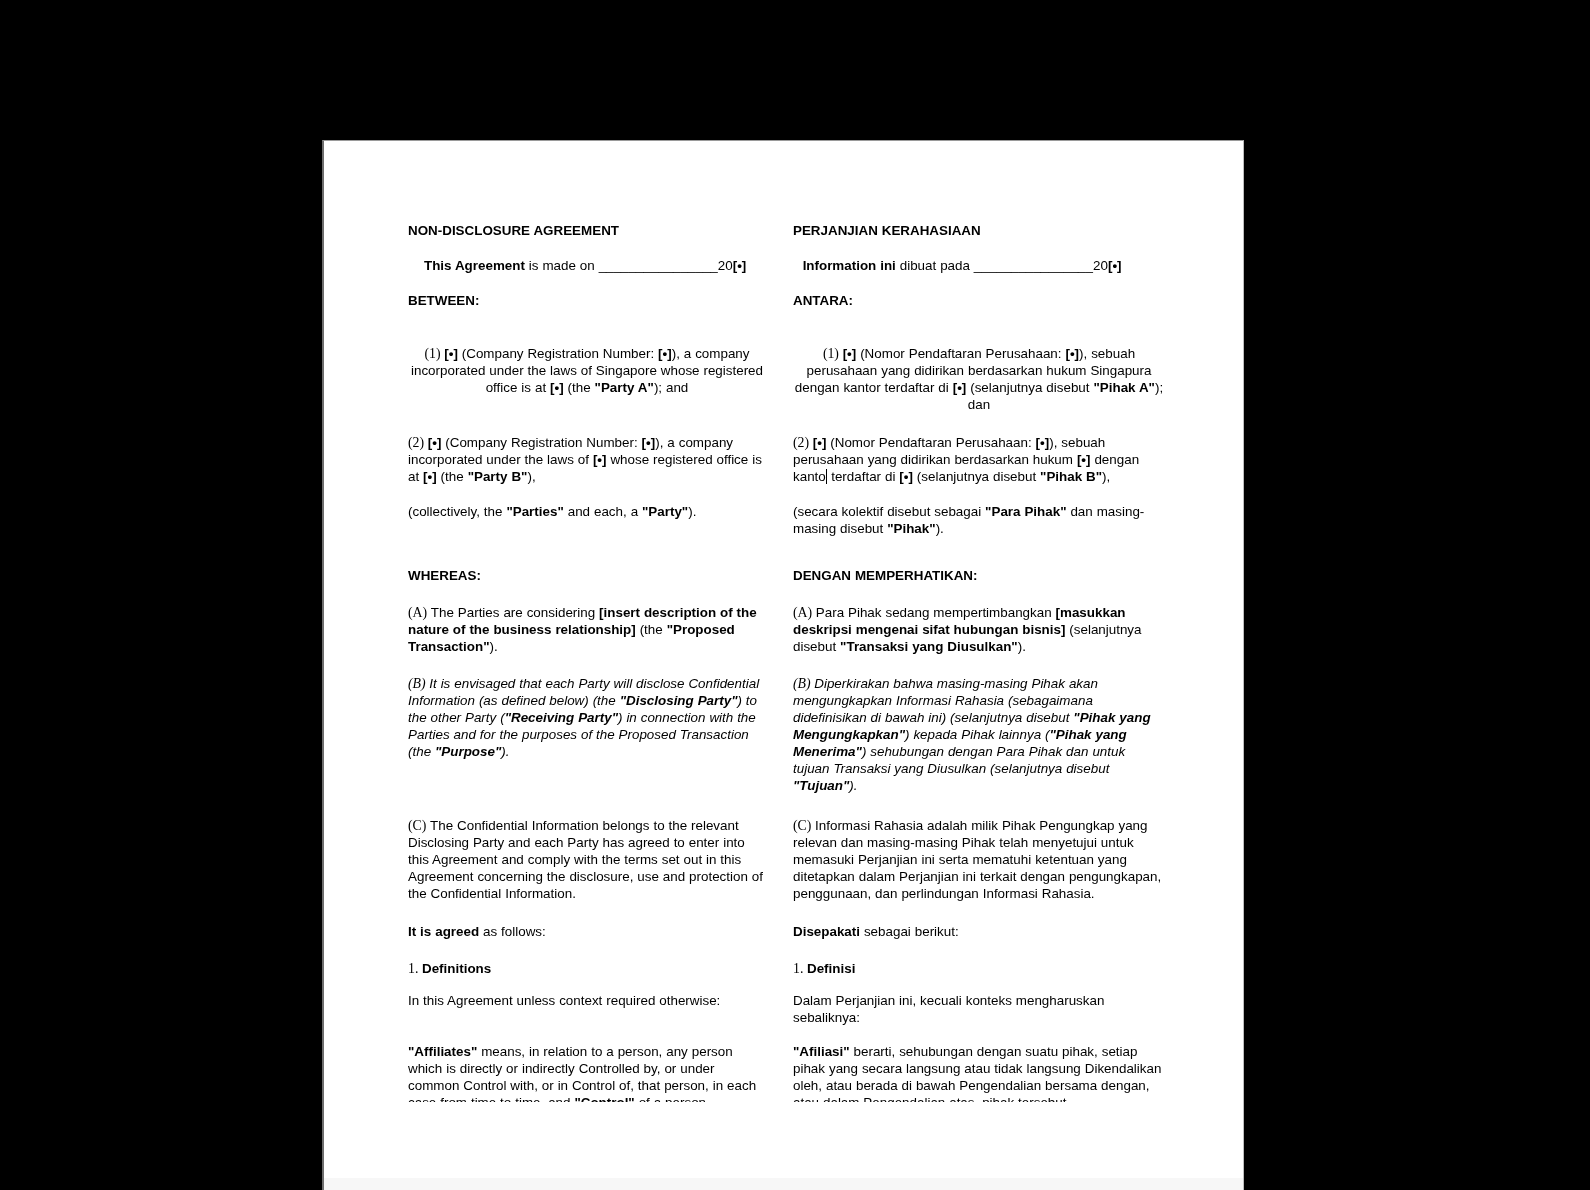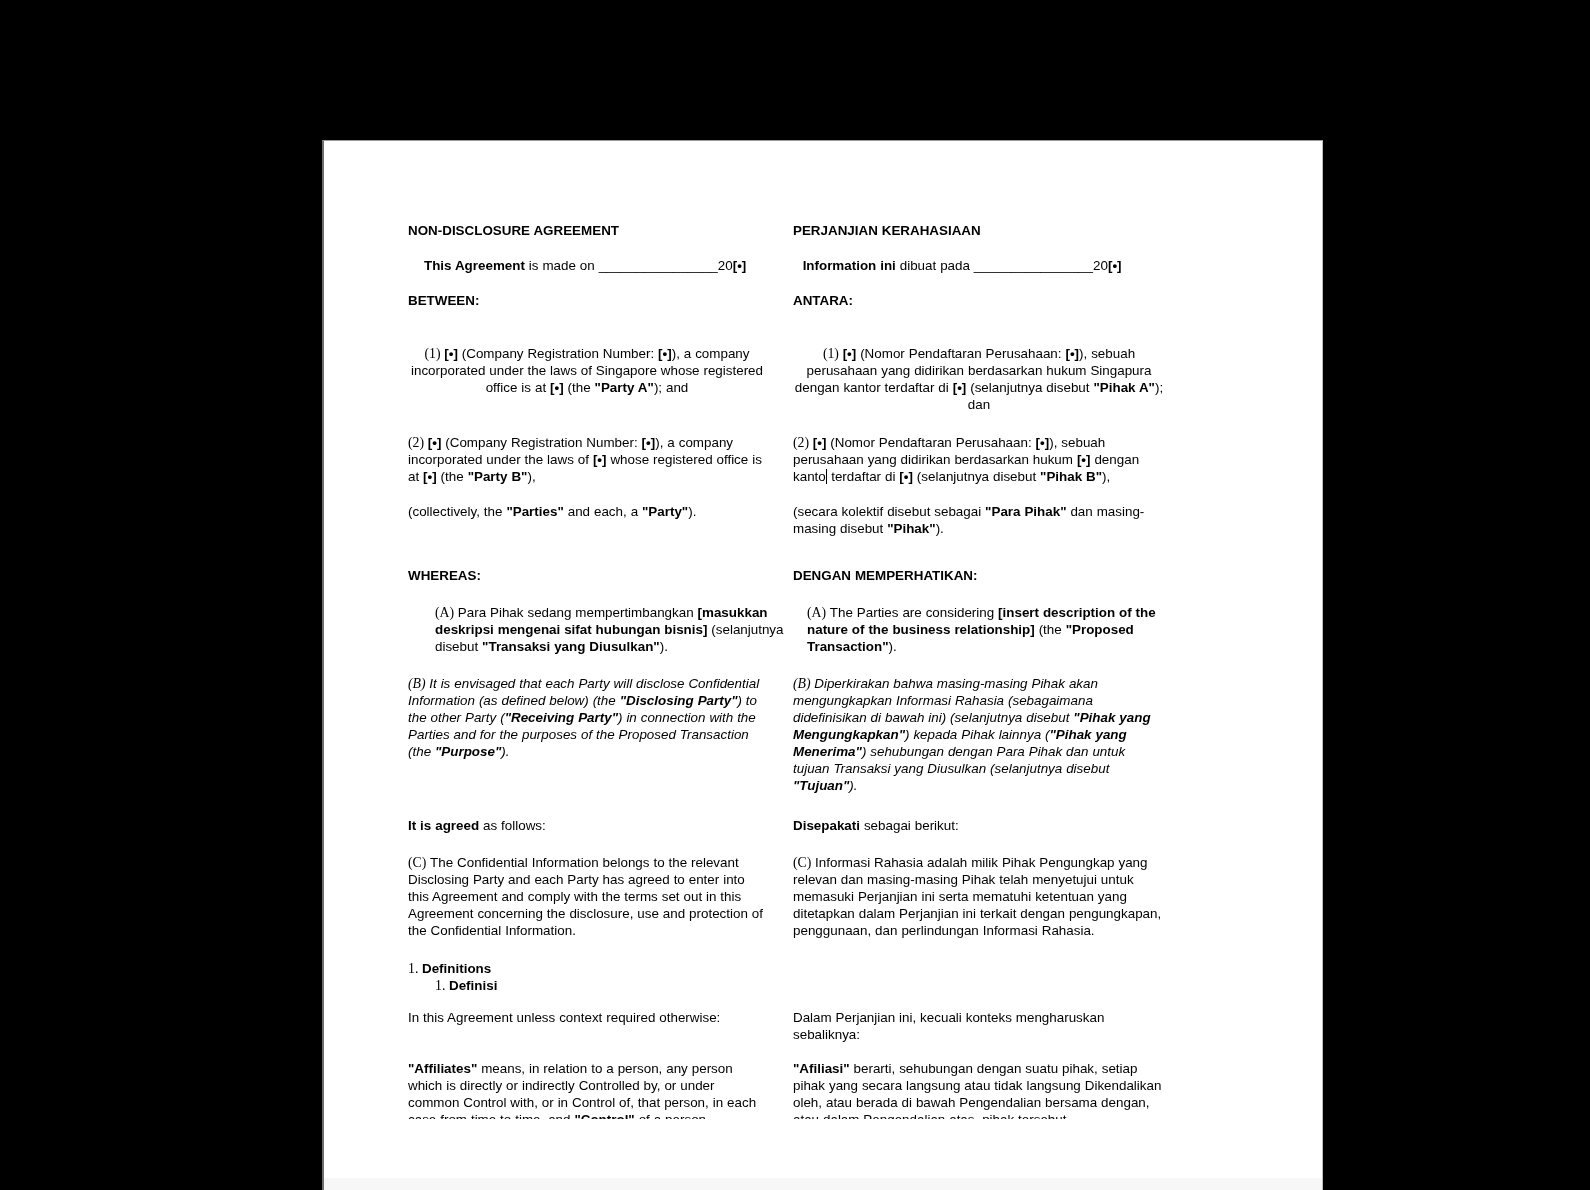--- a/index.html
+++ b/index.html
@@ -5,21 +5,21 @@
   html,body{margin:0;padding:0;}
   body{
     width:1590px;height:1190px;
     background:#000;
     position:relative;
     overflow:hidden;
     font-family:"Liberation Sans","DejaVu Sans",sans-serif;
   }
   .page{
     position:absolute;left:322px;top:140px;
-    width:1001px;height:1050px;
+    width:922px;height:1050px;
     background:#fff;
     box-sizing:border-box;
     border-left:2px solid #6e6e6e;
     border-top:1px solid #9a9a9a;
     border-right:1px solid #bdbdbd;
     padding:81px 0 0 84px;
     overflow:hidden;
   }
   .doc-body{width:760px;}
   .row{display:flex;align-items:flex-start;}
@@ -73,36 +73,36 @@
       </div>
       <div class="row" style="margin-bottom: 16px;">
         <div class="cell left"><span>(collectively, the </span><span class="b">"Parties"</span><span> and each, a </span><span class="b">"Party"</span><span>).</span></div>
         <div class="cell right"><span>(secara kolektif disebut sebagai </span><span class="b">"Para Pihak"</span><span> dan masing-masing disebut </span><span class="b">"Pihak"</span><span>).</span></div>
       </div>
       <div class="row" style="margin-bottom: 20px; margin-top: 30px;">
         <div class="cell left hd"><span class="b">WHEREAS:</span></div>
         <div class="cell right hd"><span class="b">DENGAN MEMPERHATIKAN:</span></div>
       </div>
       <div class="row" style="margin-bottom: 20px;">
+        <div class="cell left"><span class="m">(A) </span><span>The Parties are considering </span><span class="b">[insert description of the nature of the business relationship]</span><span> (the </span><span class="b">"Proposed Transaction"</span><span>).</span></div>
         <div class="cell right"><span class="m">(A) </span><span>Para Pihak sedang mempertimbangkan </span><span class="b">[masukkan deskripsi mengenai sifat hubungan bisnis]</span><span> (selanjutnya disebut </span><span class="b">"Transaksi yang Diusulkan"</span><span>).</span></div>
-        <div class="cell left"><span class="m">(A) </span><span>The Parties are considering </span><span class="b">[insert description of the nature of the business relationship]</span><span> (the </span><span class="b">"Proposed Transaction"</span><span>).</span></div>
       </div>
       <div class="row" style="margin-bottom: 23px; font-style: italic;">
         <div class="cell left"><span class="m">(B) </span><span>It is envisaged that each Party will disclose Confidential Information (as defined below) (the </span><span class="b">"Disclosing Party"</span><span>) to the other Party (</span><span class="b">"Receiving Party"</span><span>) in connection with the Parties and for the purposes of the Proposed Transaction (the </span><span class="b">"Purpose"</span><span>).</span></div>
         <div class="cell right"><span class="m">(B) </span><span>Diperkirakan bahwa masing-masing Pihak akan mengungkapkan Informasi Rahasia (sebagaimana didefinisikan di bawah ini) (selanjutnya disebut </span><span class="b">"Pihak yang Mengungkapkan"</span><span>) kepada Pihak lainnya (</span><span class="b">"Pihak yang Menerima"</span><span>) sehubungan dengan Para Pihak dan untuk tujuan Transaksi yang Diusulkan (selanjutnya disebut </span><span class="b">"Tujuan"</span><span>).</span></div>
       </div>
+      <div class="row" style="margin-bottom: 21px;">
+        <div class="cell left"><span class="m">(C) </span><span>The Confidential Information belongs to the relevant Disclosing Party and each Party has agreed to enter into this Agreement and comply with the terms set out in this Agreement concerning the disclosure, use and protection of the Confidential Information.</span></div>
+        <div class="cell right"><span class="m">(C) </span><span>Informasi Rahasia adalah milik Pihak Pengungkap yang relevan dan masing-masing Pihak telah menyetujui untuk memasuki Perjanjian ini serta mematuhi ketentuan yang ditetapkan dalam Perjanjian ini terkait dengan pengungkapan, penggunaan, dan perlindungan Informasi Rahasia.</span></div>
+      </div>
       <div class="row" style="margin-bottom: 20px;">
         <div class="cell left"><span class="b">It is agreed</span><span> as follows:</span></div>
         <div class="cell right"><span class="b">Disepakati</span><span> sebagai berikut:</span></div>
       </div>
-      <div class="row" style="margin-bottom: 21px;">
-        <div class="cell left"><span class="m">(C) </span><span>The Confidential Information belongs to the relevant Disclosing Party and each Party has agreed to enter into this Agreement and comply with the terms set out in this Agreement concerning the disclosure, use and protection of the Confidential Information.</span></div>
-        <div class="cell right"><span class="m">(C) </span><span>Informasi Rahasia adalah milik Pihak Pengungkap yang relevan dan masing-masing Pihak telah menyetujui untuk memasuki Perjanjian ini serta mematuhi ketentuan yang ditetapkan dalam Perjanjian ini terkait dengan pengungkapan, penggunaan, dan perlindungan Informasi Rahasia.</span></div>
-      </div>
-      <div class="row" style="margin-bottom: 15px; flex-direction: column;">
+      <div class="row" style="margin-bottom: 15px;">
         <div class="cell left"><span class="m">1. </span><span class="b">Definitions</span></div>
         <div class="cell right"><span class="m">1. </span><span class="b">Definisi</span></div>
       </div>
       <div class="row" style="margin-bottom: 17px;">
         <div class="cell left"><span>In this Agreement unless context required otherwise:</span></div>
         <div class="cell right"><span>Dalam Perjanjian ini, kecuali konteks mengharuskan sebaliknya:</span></div>
       </div>
       <div class="row clipped" style="margin-bottom: 0px;">
         <div class="cell left"><span class="b">"Affiliates"</span><span> means, in relation to a person, any person which is directly or indirectly Controlled by, or under common Control with, or in Control of, that person, in each case from time to time, and </span><span class="b">"Control"</span><span> of a person</span></div>
         <div class="cell right"><span class="b">"Afiliasi"</span><span> berarti, sehubungan dengan suatu pihak, setiap pihak yang secara langsung atau tidak langsung Dikendalikan oleh, atau berada di bawah Pengendalian bersama dengan, atau dalam Pengendalian atas, pihak tersebut</span></div>

